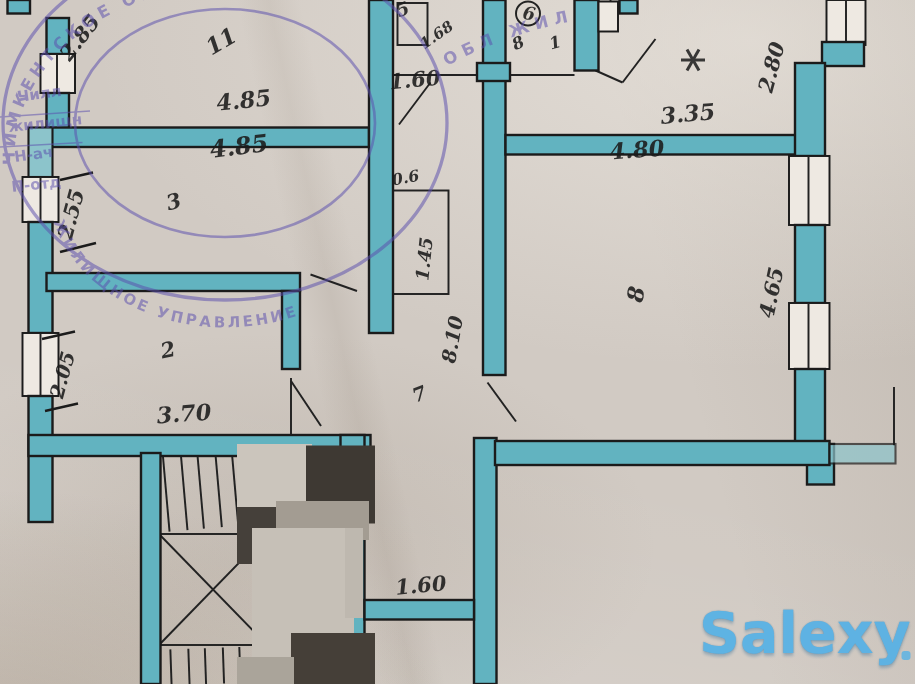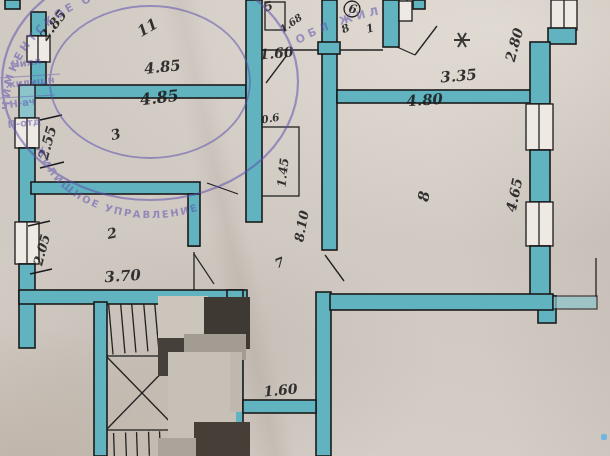--- a/index.html
+++ b/index.html
@@ -195,15 +195,16 @@
     <text font-size="11" letter-spacing="4"><textPath href="#p-right">ОБЛ ЖИЛ</textPath></text>
     <text font-size="10" transform="translate(12,68) rotate(-8)">Чилл</text>
     <text font-size="10" transform="translate(6,88) rotate(-6)">жилищн</text>
     <text font-size="10" transform="translate(10,108) rotate(-8)">Н-ач</text>
     <text font-size="10" transform="translate(8,128) rotate(-6)">П-отд</text>
     <line x1="0" y1="78" x2="60" y2="74" stroke="#5b4fae" stroke-width="0.9"></line>
     <line x1="0" y1="98" x2="55" y2="95" stroke="#5b4fae" stroke-width="0.9"></line>
   </g>
 </svg>
 
+<div class="watermark">Salexy</div>
 <div class="wm-dot"></div>
 
 </div>
 
 </body></html>

